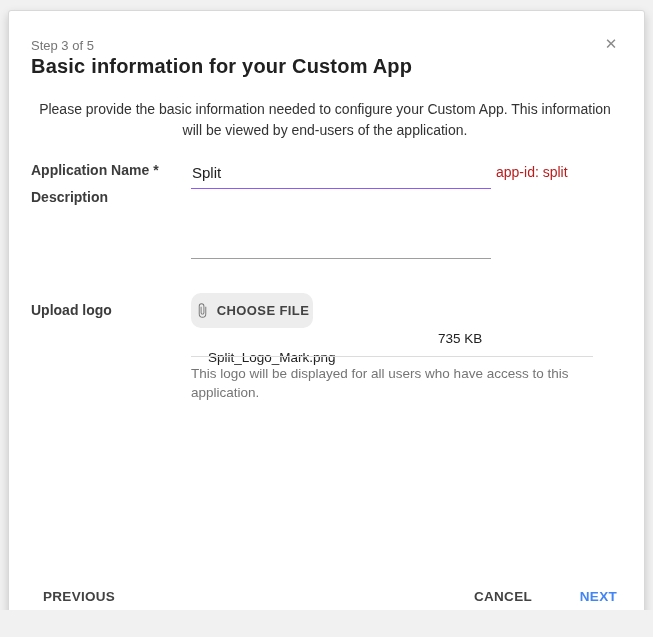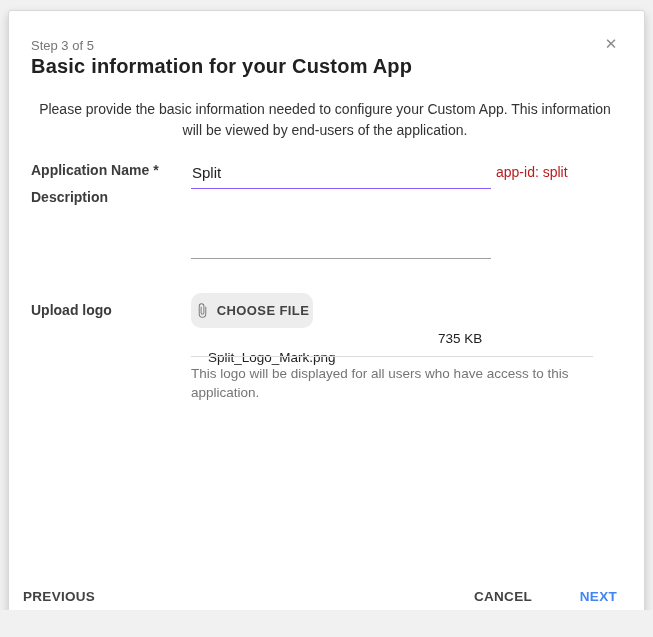--- a/index.html
+++ b/index.html
@@ -91,21 +91,21 @@
     font-size:13.5px; line-height:19px; color:#757575;
   }
 
   .footer-btn {
     position:absolute; top:578px;
     font-size:13.5px; font-weight:bold; letter-spacing:.3px;
     color:#424242; cursor:pointer; user-select:none;
     background:none; border:none;
     font-family:"Liberation Sans", sans-serif;
   }
-  .btn-previous { left:14px; }
+  .btn-previous { left:34px; }
   .btn-cancel { right:112px;text-align:center; }
   .btn-next { right:27px; color:#4285f4; }
 </style>
 </head>
 <body>
 
 <div class="stage">
   <div class="dialog">
 
     <div class="step-label">Step 3 of 5</div>

